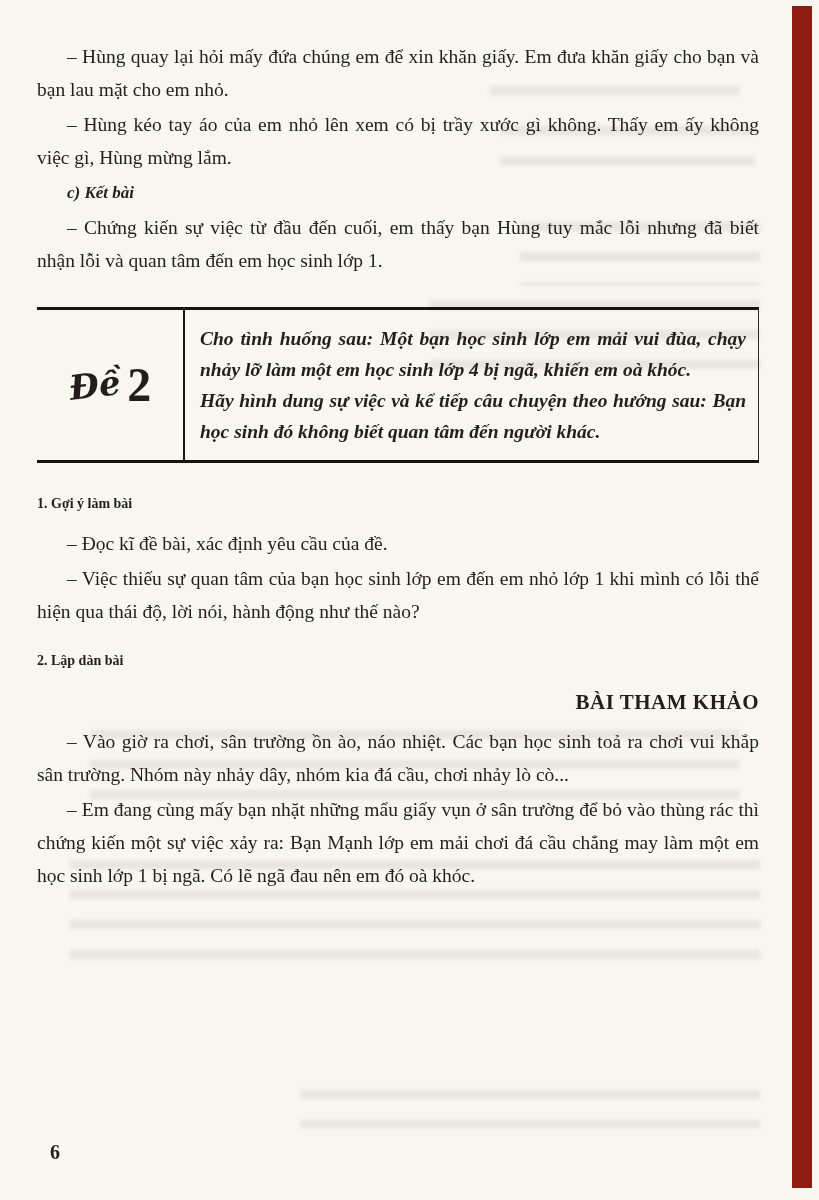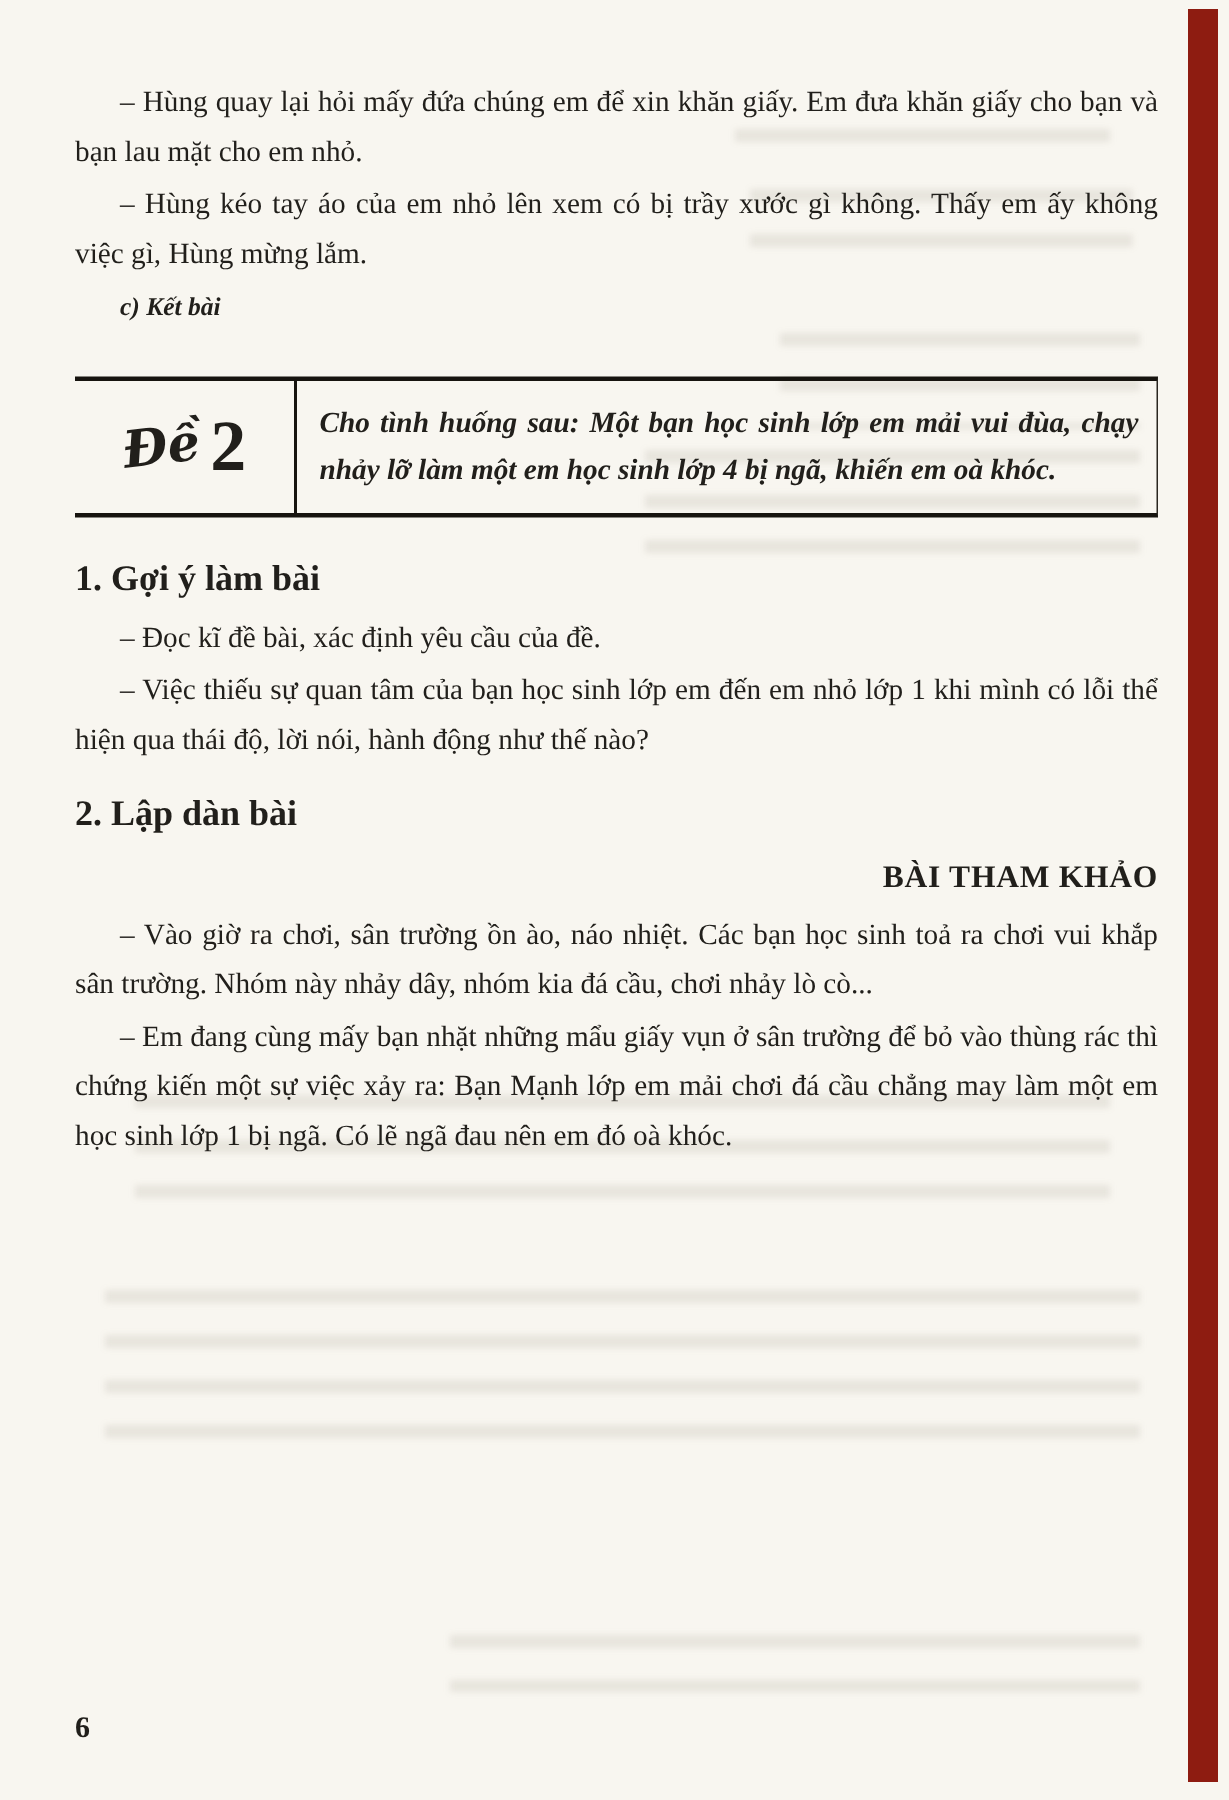--- a/index.html
+++ b/index.html
@@ -9,34 +9,34 @@
     font-family:"Liberation Serif", serif;
     color:#211f1b;
     position:relative;
     overflow:hidden;
   }
   .red-bar{
     position:absolute;right:7px;top:6px;width:20px;height:1182px;
     background:#8e1c11;
   }
   .content{
-    position:absolute;left:50px;top:40px;width:722px;margin-top:12px;
+    position:absolute;left:37px;top:40px;width:722px;
   }
   p.para{
     margin:0 0 2px 0;
     font-size:19.5px;line-height:33px;
     text-align:justify;text-indent:30px;
   }
   .h-italic{
     font-weight:bold;font-style:italic;
     font-size:17px;line-height:33px;
     margin:2px 0 2px 30px;
   }
   .h-bold{
-    font-size:24px;font-weight:bold;
+    font-size:14px;font-weight:bold;
     margin:18px 0 8px 0;line-height:30px;
   }
   .ref-title{
     text-align:right;font-weight:bold;font-size:21px;
     margin:14px 0 10px 0;letter-spacing:0.5px;
   }
   .de-box{
     display:flex;align-items:stretch;
     margin:30px 0 26px 0;
     border-top:3px solid #17140f;
@@ -88,28 +88,30 @@
 <div class="ghost" style="left:70px;top:860px;width:690px;height:110px"></div>
 <div class="ghost" style="left:300px;top:1090px;width:460px;height:38px"></div>
 
 <main class="content">
 
   <p class="para">– Hùng quay lại hỏi mấy đứa chúng em để xin khăn giấy. Em đưa khăn giấy cho bạn và bạn lau mặt cho em nhỏ.</p>
   <p class="para">– Hùng kéo tay áo của em nhỏ lên xem có bị trầy xước gì không. Thấy em ấy không việc gì, Hùng mừng lắm.</p>
 
   <p class="h-italic">c) Kết bài</p>
 
+  <p class="para">– Chứng kiến sự việc từ đầu đến cuối, em thấy bạn Hùng tuy mắc lỗi nhưng đã biết nhận lỗi và quan tâm đến em học sinh lớp 1.</p>
 
   <div class="de-box">
     <div class="de-label">
       <span class="de-word">Đề</span>
       <span class="de-num">2</span>
     </div>
     <div class="de-text">
       <p>Cho tình huống sau: Một bạn học sinh lớp em mải vui đùa, chạy nhảy lỡ làm một em học sinh lớp 4 bị ngã, khiến em oà khóc.</p>
+      <p>Hãy hình dung sự việc và kể tiếp câu chuyện theo hướng sau: Bạn học sinh đó không biết quan tâm đến người khác.</p>
     </div>
   </div>
 
   <div class="h-bold">1. Gợi ý làm bài</div>
   <p class="para">– Đọc kĩ đề bài, xác định yêu cầu của đề.</p>
   <p class="para">– Việc thiếu sự quan tâm của bạn học sinh lớp em đến em nhỏ lớp 1 khi mình có lỗi thể hiện qua thái độ, lời nói, hành động như thế nào?</p>
 
   <div class="h-bold">2. Lập dàn bài</div>
 
   <div class="ref-title">BÀI THAM KHẢO</div>

